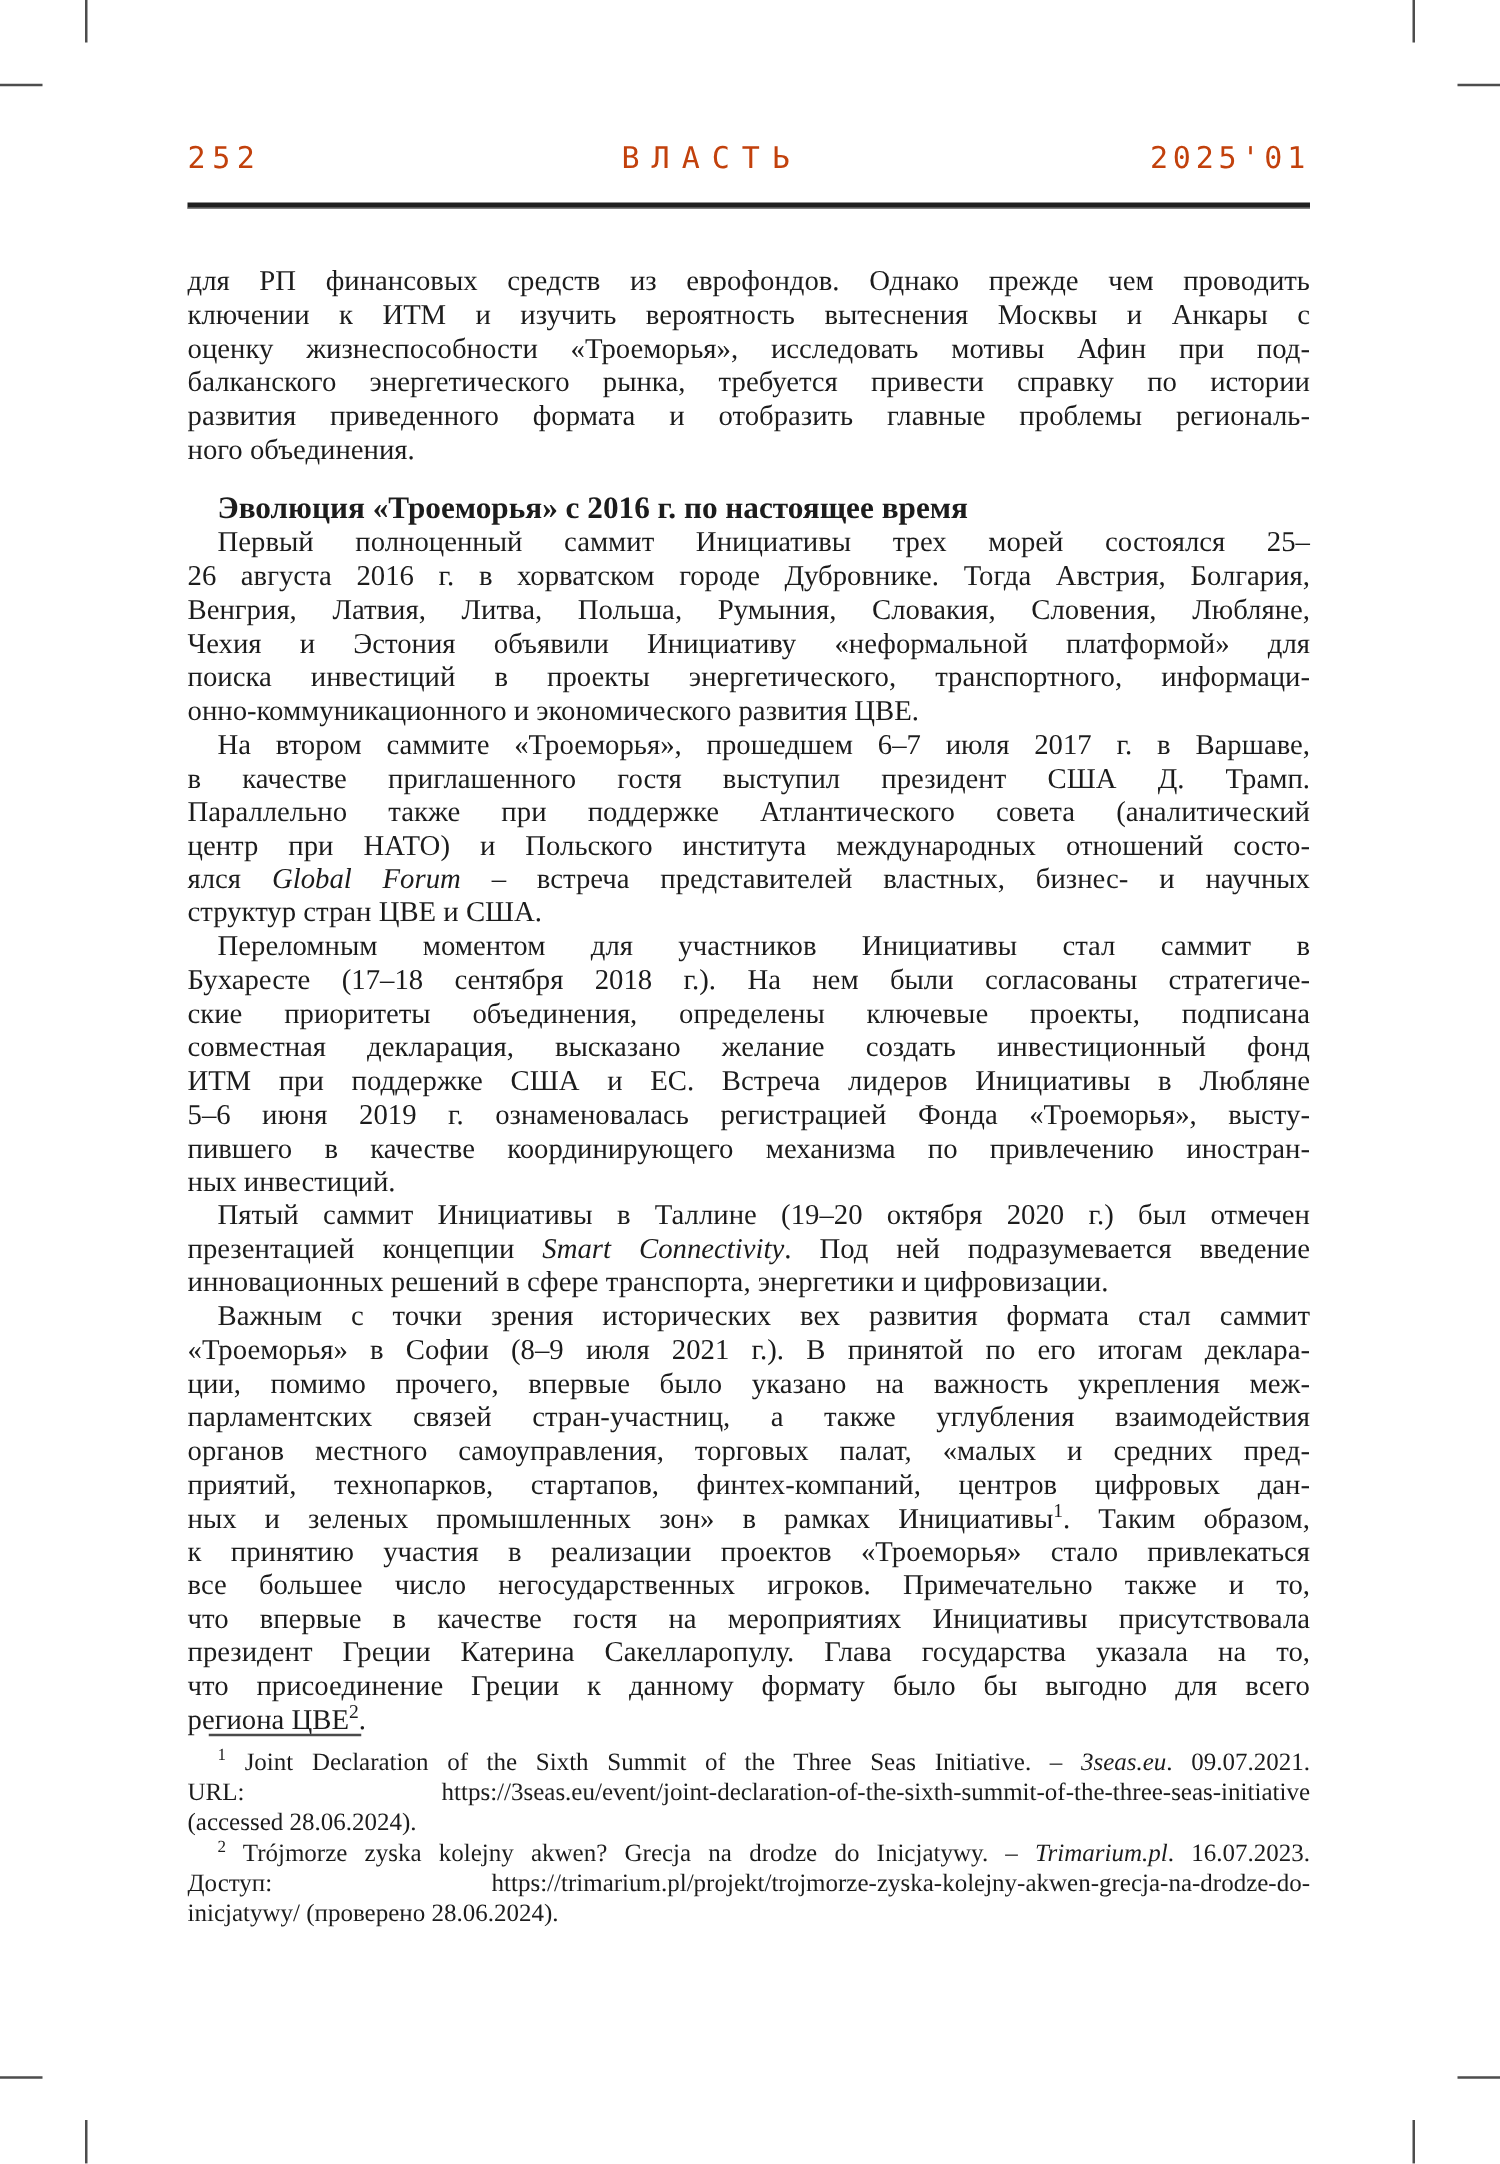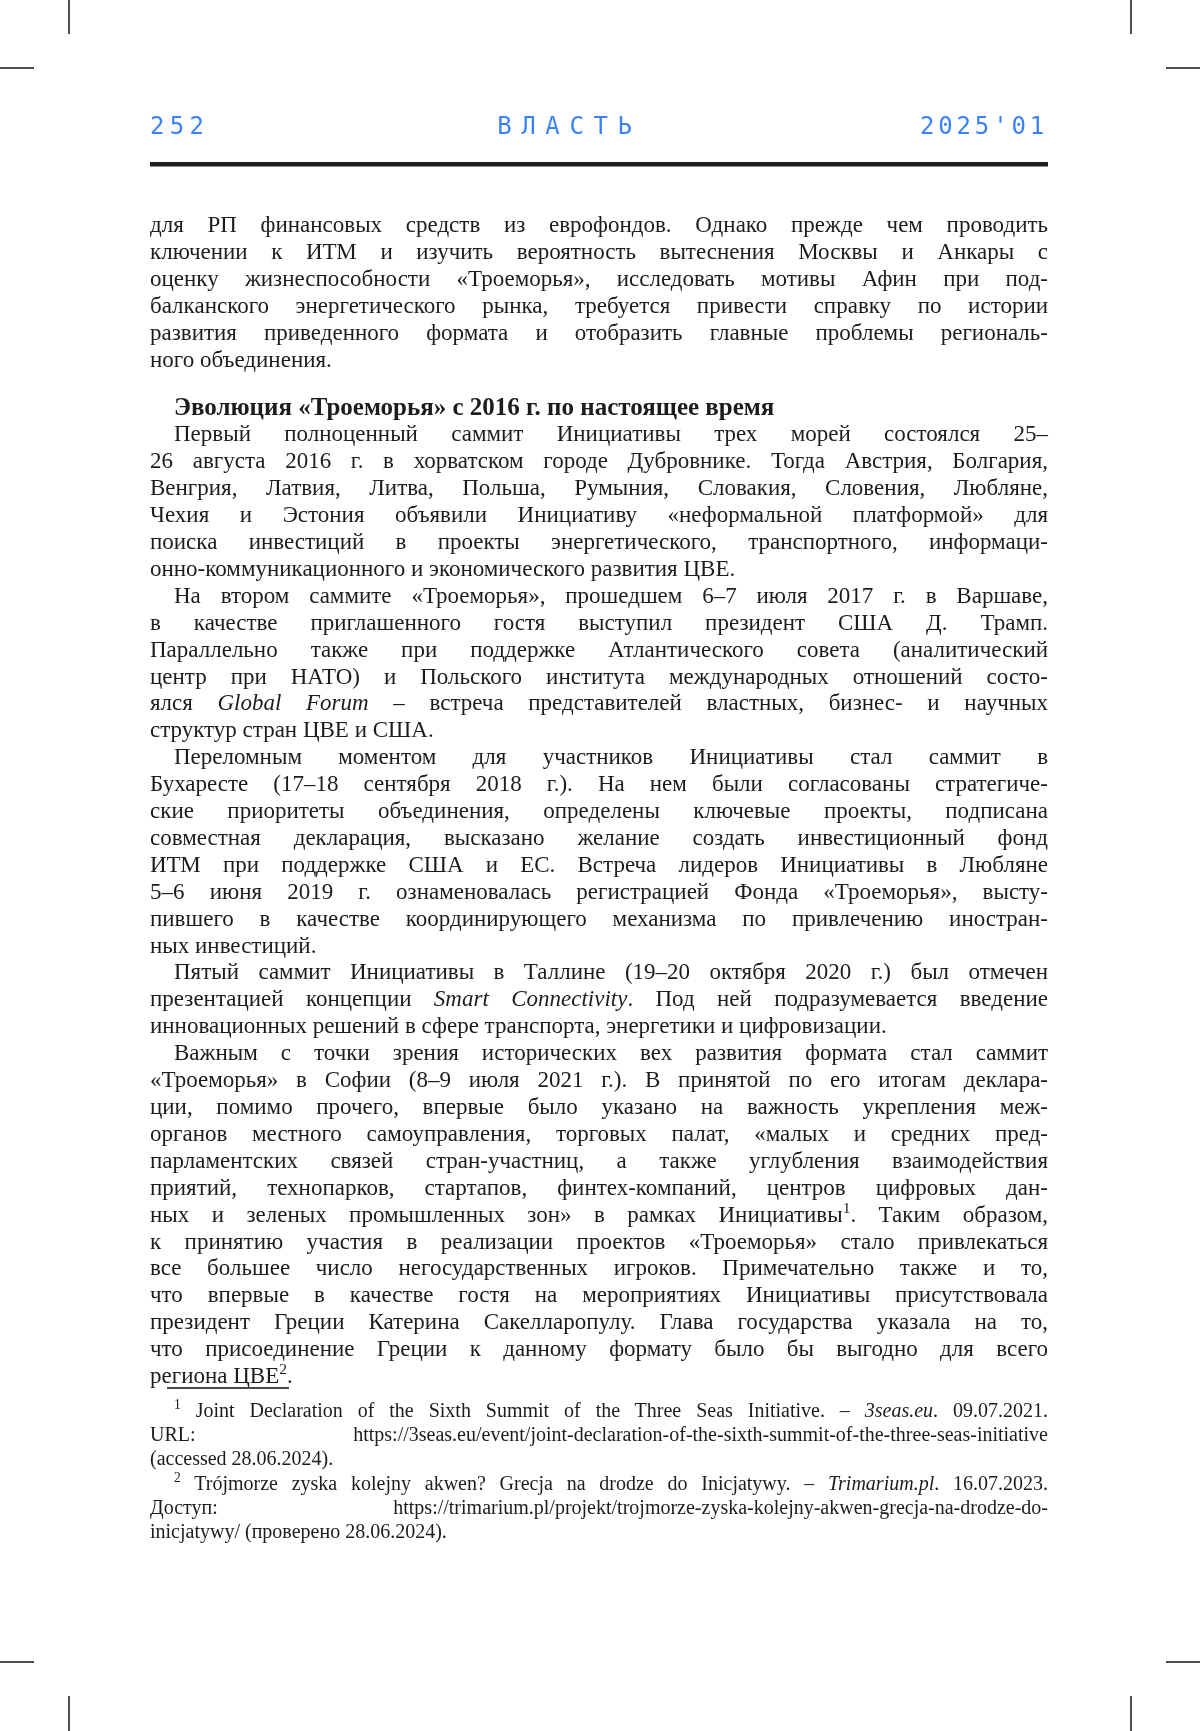--- a/index.html
+++ b/index.html
@@ -15,21 +15,21 @@
   .mark.tr-h { left:1166px;top:67px;    width:34px; height:2px; }
   .mark.bl-h { left:0;     top:1661px;  width:34px; height:2px; }
   .mark.bl-v { left:68px;  top:1696px;  width:2px;  height:35px; }
   .mark.br-h { left:1166px;top:1661px;  width:34px; height:2px; }
   .mark.br-v { left:1130px;top:1696px;  width:2px;  height:35px; }
 
   
   .runhead {
     position:absolute; top:112px; left:150px; width:898px;
     display:flex; justify-content:space-between; align-items:baseline;
-    font-family:"DejaVu Sans Mono", monospace; font-size:24px; color:#3b82f6;
+    font-family:"DejaVu Sans Mono", monospace; font-size:24px; color:#c2410c;
   }
   .runhead .pgnum  { letter-spacing:0.22em; }
   .runhead .title  { letter-spacing:0.40em; margin-right:-0.40em; }
   .runhead .issue  { letter-spacing:0.16em; }
   .head-rule {
     position:absolute; top:162px; left:150px; width:898px; height:4px;
     background:#1f1f1f; border-bottom:1px solid #8f8f8f;
   }
 
   
@@ -115,22 +115,22 @@
       </div>
       <div class="para">
         <div class="line indent">Пятый саммит Инициативы в Таллине (19–20 октября 2020 г.) был отмечен</div>
         <div class="line">презентацией концепции <i>Smart Connectivity</i>. Под ней подразумевается введение</div>
         <div class="line last">инновационных решений в сфере транспорта, энергетики и цифровизации.</div>
       </div>
       <div class="para">
         <div class="line indent">Важным с точки зрения исторических вех развития формата стал саммит</div>
         <div class="line">«Троеморья» в Софии (8–9 июля 2021 г.). В принятой по его итогам деклара-</div>
         <div class="line">ции, помимо прочего, впервые было указано на важность укрепления меж-</div>
+        <div class="line">парламентских связей стран-участниц, а также углубления взаимодействия</div>
         <div class="line">органов местного самоуправления, торговых палат, «малых и средних пред-</div>
-        <div class="line">парламентских связей стран-участниц, а также углубления взаимодействия</div>
         <div class="line">приятий, технопарков, стартапов, финтех-компаний, центров цифровых дан-</div>
         <div class="line">ных и зеленых промышленных зон» в рамках Инициативы<sup>1</sup>. Таким образом,</div>
         <div class="line">к принятию участия в реализации проектов «Троеморья» стало привлекаться</div>
         <div class="line">все большее число негосударственных игроков. Примечательно также и то,</div>
         <div class="line">что впервые в качестве гостя на мероприятиях Инициативы присутствовала</div>
         <div class="line">президент Греции Катерина Сакелларопулу. Глава государства указала на то,</div>
         <div class="line">что присоединение Греции к данному формату было бы выгодно для всего</div>
         <div class="line last">региона ЦВЕ<sup>2</sup>.</div>
       </div>
     </main>

